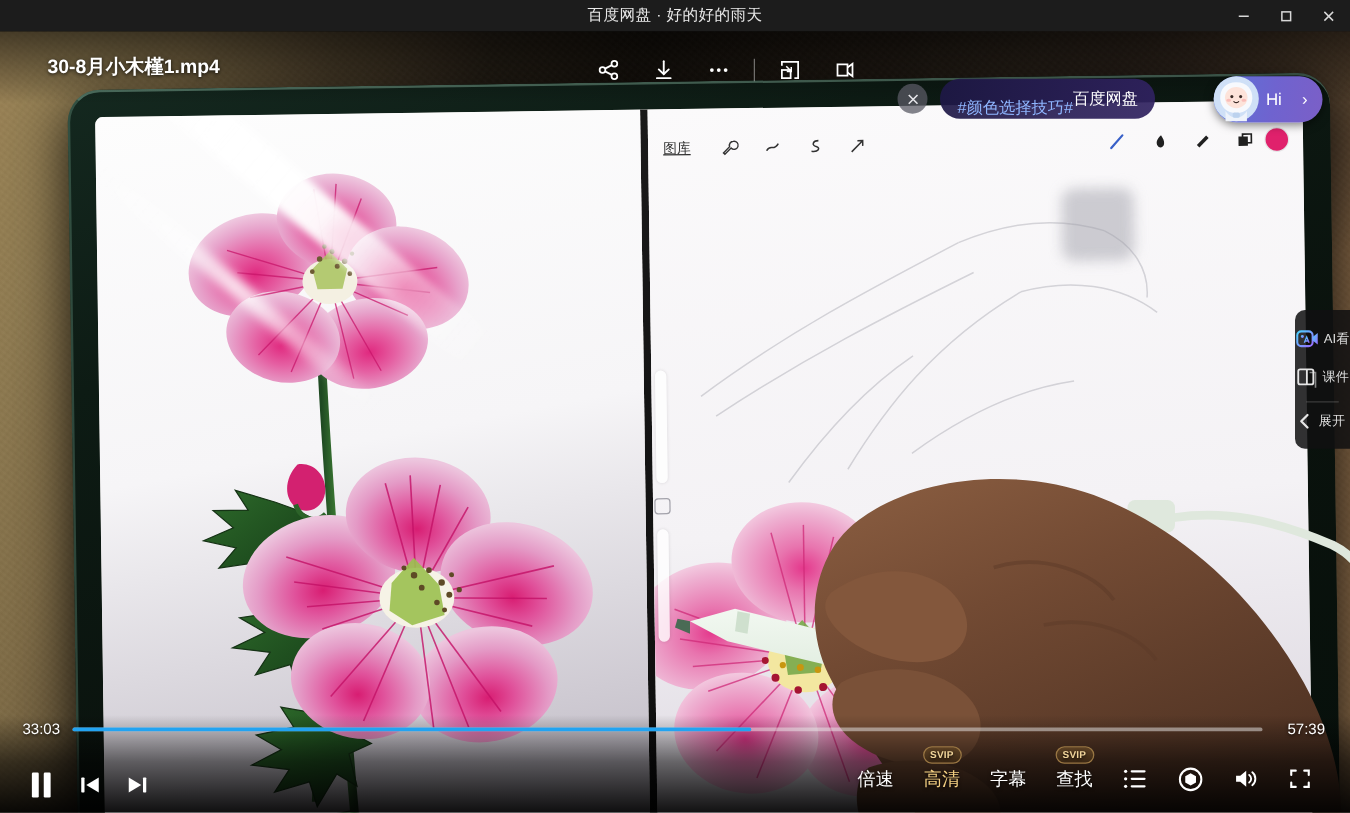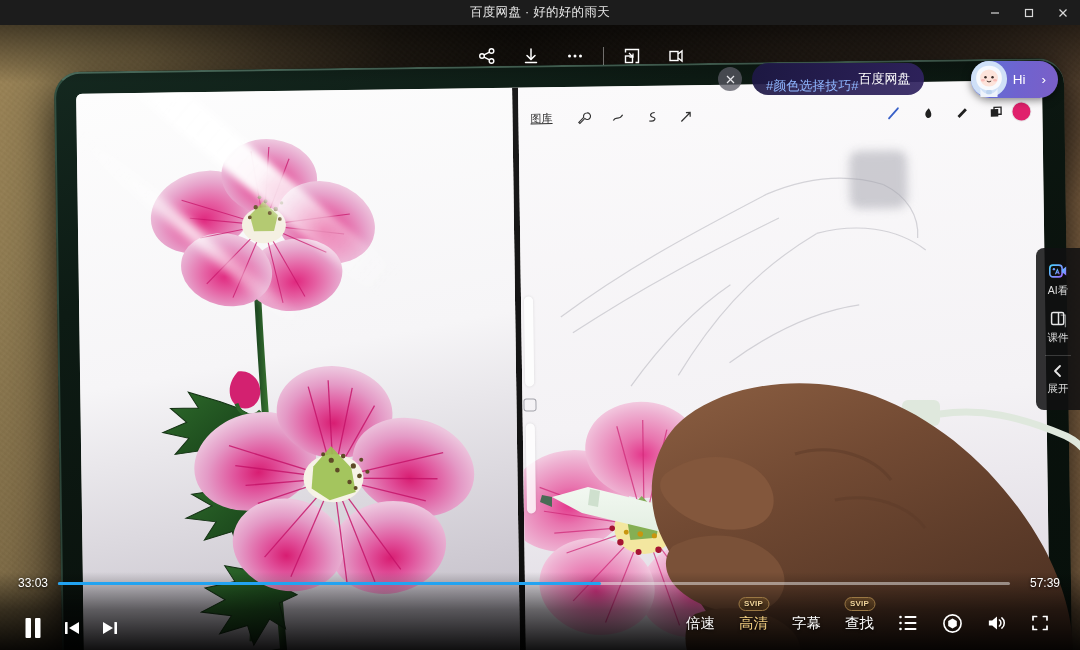--- a/index.html
+++ b/index.html
@@ -154,21 +154,21 @@
   }
   .avatar-img { width: 38px; height: 38px; margin-left: -1px; margin-top: -2px; }
   .hi-text { color:#fff; font-size: 13.5px; margin-left: 5px; display:flex; align-items:center; gap:16px; }
 
   
   .right-dock {
     position:absolute; right: 0; top: 248px; width: 44px; z-index: 45;
     background: rgba(16,16,18,.86); border-radius: 8px 0 0 8px;
     padding: 8px 0 8px; display:flex; flex-direction:column; align-items:center;
   }
-  .dock-item { width: 44px; padding: 5px 0 6px; display:flex; flex-direction:column; align-items:center; gap:3px; }
+  .dock-item { width: 44px; padding: 5px 0 6px; display:flex; flex-direction:row; align-items:center; gap:3px; }
   .dock-label { color: #dcdcdc; font-size: 10.5px; }
   .dock-sep { width: 26px; height: 1px; background: rgba(255,255,255,.18); margin: 4px 0 2px; }
 
   
   .bottom-overlay {
     position:absolute; left:0; bottom: 0; width: 1080px; height: 78px; z-index: 50;
     background: linear-gradient(0deg, rgba(0,0,0,.92) 0%, rgba(0,0,0,.55) 52%, rgba(0,0,0,0) 100%);
   }
   .time-cur { position:absolute; left: 18px; bottom: 60px; color:#fff; font-size: 12px; text-shadow:0 1px 3px #000; }
   .time-end { position:absolute; right: 20px; bottom: 60px; color:#fff; font-size: 12px; text-shadow:0 1px 3px #000; }
@@ -519,20 +519,21 @@
         <path d="M40 104 C 70 82, 108 82, 132 100 C 152 116, 154 140, 138 152 C 118 166, 78 160, 54 142 C 36 128, 30 114, 40 104 Z" fill="#83573c"></path>
         <path d="M48 176 C 82 158, 126 164, 148 186 C 166 204, 162 228, 142 238 C 118 250, 74 240, 52 218 C 38 204, 38 186, 48 176 Z" fill="#7a5138"></path>
         <path d="M70 244 C 104 232, 146 240, 166 260 C 180 274, 178 292, 162 300 L 72 300 C 58 286, 56 254, 70 244 Z" fill="#6e4831"></path>
         <path d="M170 84 C 210 72, 250 88, 266 110" stroke="#5c3a27" stroke-width="3" fill="none" opacity=".5"></path>
         <path d="M210 130 C 248 122, 284 136, 300 158" stroke="#5c3a27" stroke-width="3" fill="none" opacity=".45"></path>
       </svg>
     </div>
   </div>
 
   <div class="top-overlay">
+    <div class="file-title">30-8月小木槿1.mp4</div>
 
     <div class="top-icons">
       <div class="ticon">
         <svg width="20" height="20" viewBox="0 0 20 20" fill="none" stroke="currentColor" stroke-width="1.4">
           <circle cx="14.5" cy="5" r="2.3"></circle>
             <circle cx="5" cy="10" r="2.3"></circle>
             <circle cx="14.5" cy="15" r="2.3"></circle>
           <line x1="7" y1="8.9" x2="12.5" y2="6.1"></line>
             <line x1="7" y1="11.1" x2="12.5" y2="13.9"></line>
         </svg>

